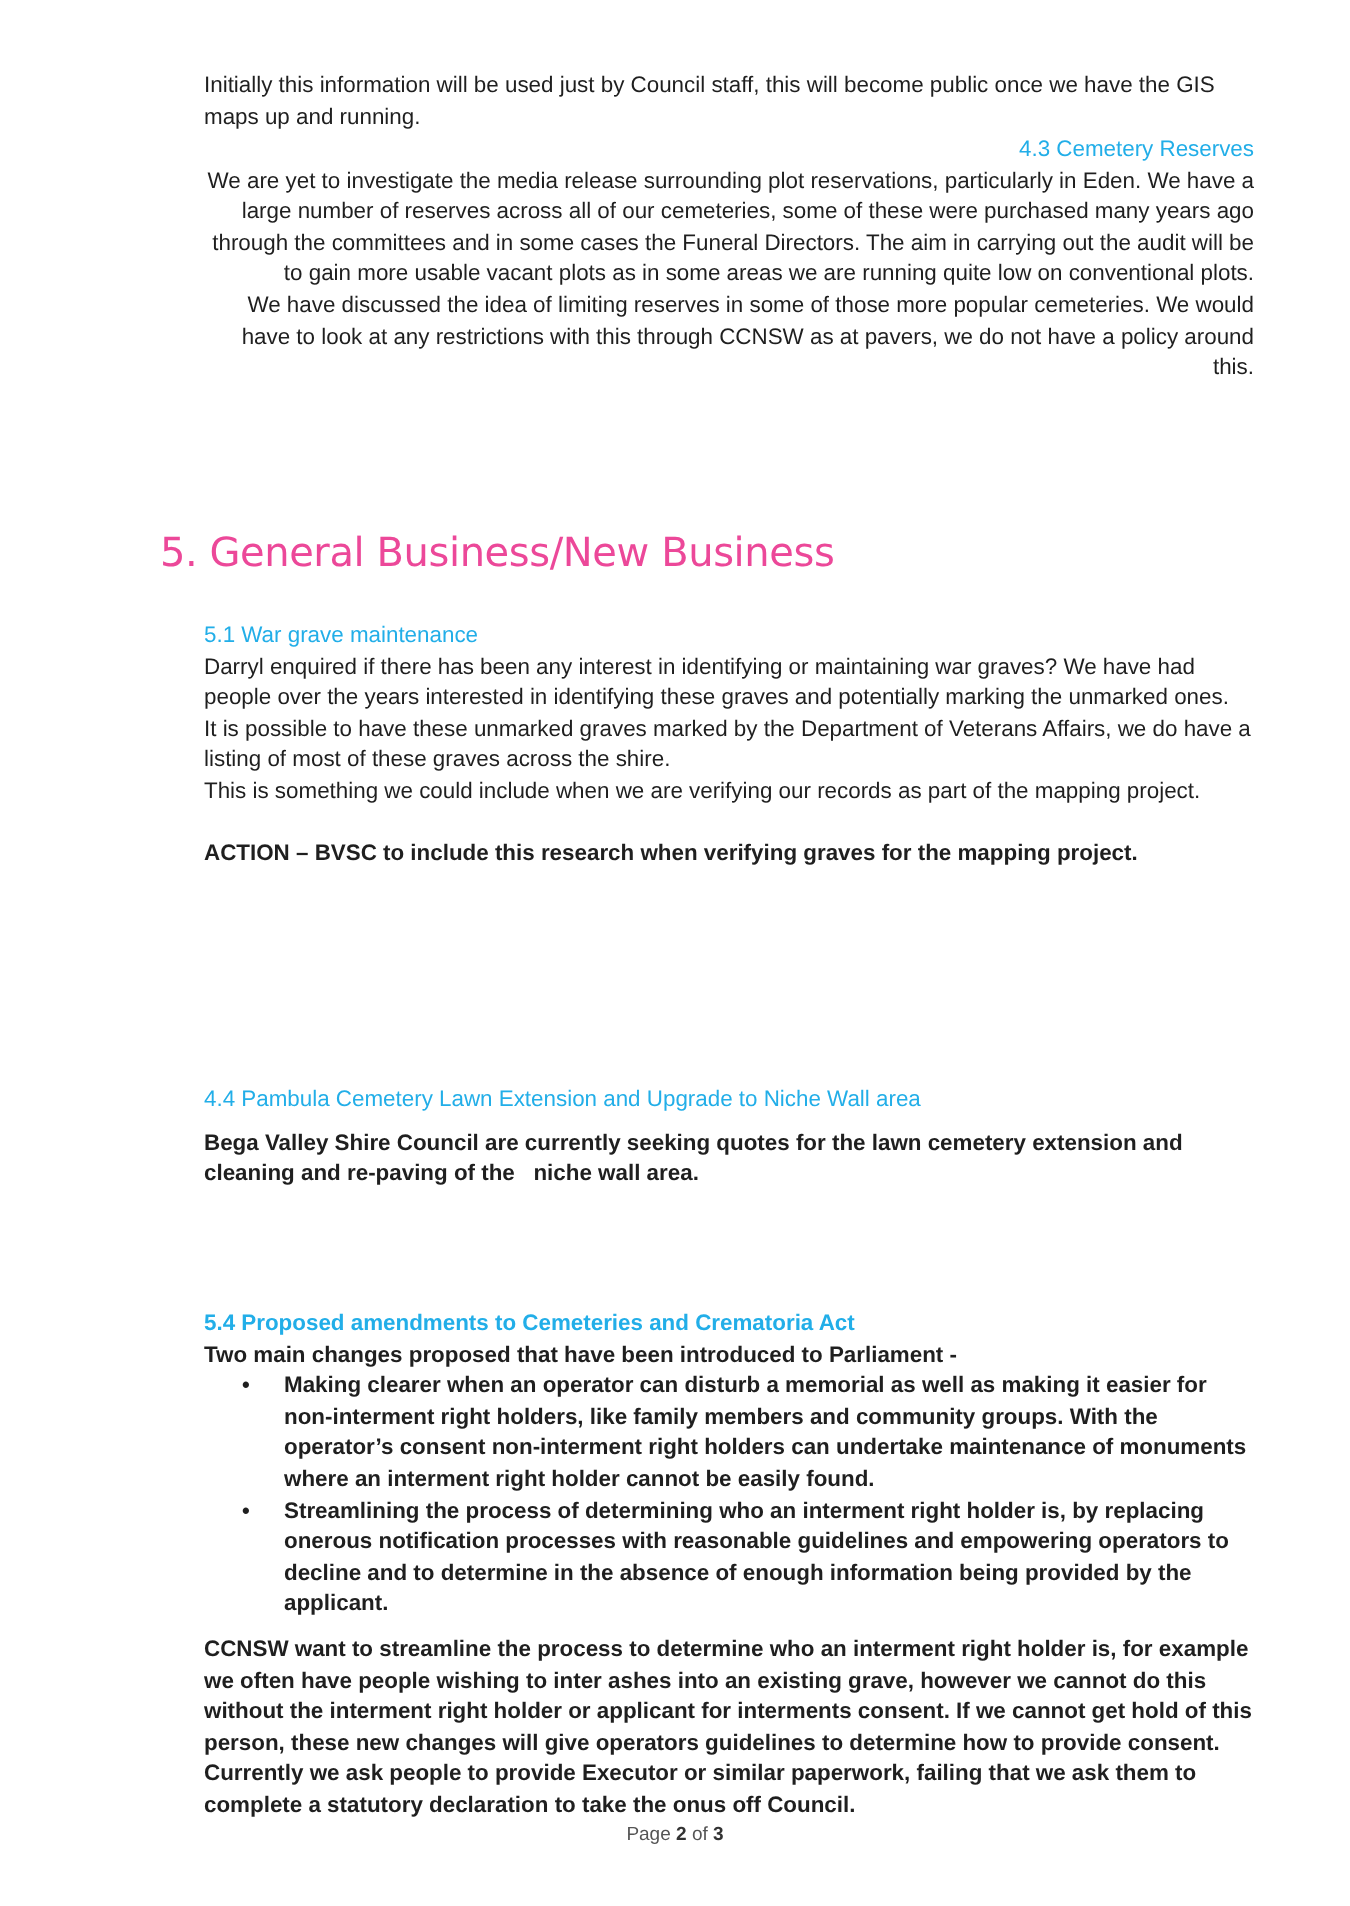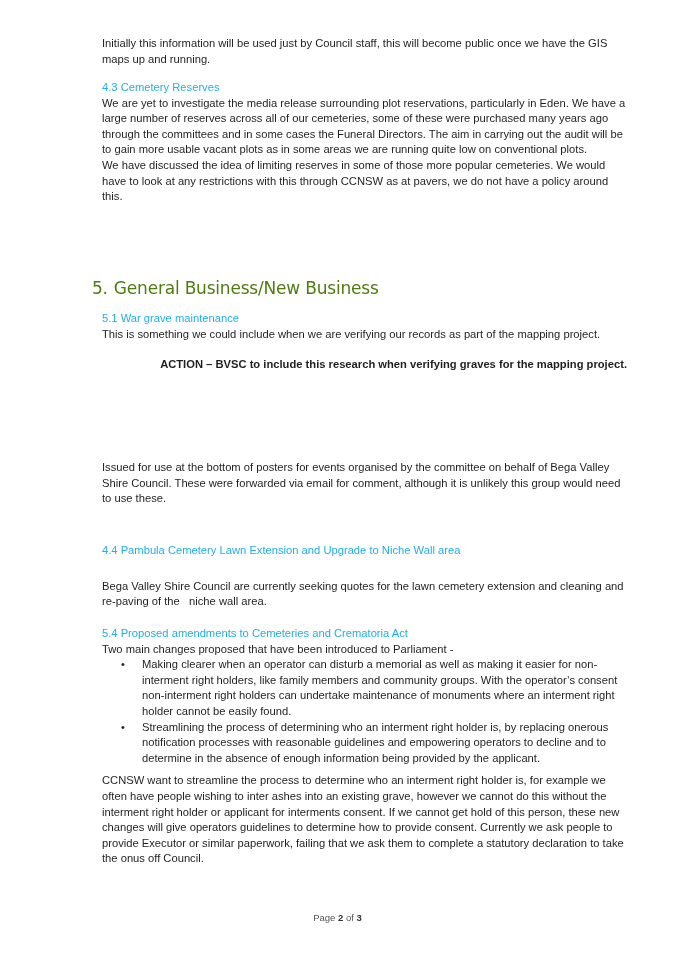--- a/index.html
+++ b/index.html
@@ -20,24 +20,24 @@
       font-family: "Liberation Sans", sans-serif;
       font-size: 11.2px;
       line-height: 15.6px;
       color: #22aee8;
       margin: 0;
     }
     .blk { position: absolute; left: 102px; width: 525px; }
     .section-heading {
       position: absolute; left: 80px; top: 265px;
       font-family: "DejaVu Sans", sans-serif;
-      font-size: 17px; line-height: 22px;
-      color: #4d7c0f;
+      font-size: 20px; line-height: 22px;
+      color: #ec4899;
       letter-spacing: -0.2px;
-      margin: 12px; font-weight: normal;
+      margin: 0; font-weight: normal;
     }
     .section-heading .num { margin-right: 6px; }
     .action { font-weight: bold; }
     ul.bullets { margin: 0; padding: 0; list-style: none; }
     ul.bullets li { position: relative; padding-left: 40px; }
     ul.bullets li .dot {
       position: absolute; left: 19px; top: 0;
       font-size: 11px;
     }
     .footer {
@@ -48,46 +48,47 @@
   </style>
 </head>
 <body>
 
 <div class="page">
 
   <div class="blk" style="top:36px;">
     <p class="body-text">Initially this information will be used just by Council staff, this will become public once we have the GIS maps up and running.</p>
   </div>
 
-  <div class="blk" style="top:80px;">
+  <div class="blk" style="top:68px;text-align:right;">
     <p class="sub-heading">4.3 Cemetery Reserves</p>
     <p class="body-text">We are yet to investigate the media release surrounding plot reservations, particularly in Eden. We have a large number of reserves across all of our cemeteries, some of these were purchased many years ago through the committees and in some cases the Funeral Directors. The aim in carrying out the audit will be to gain more usable vacant plots as in some areas we are running quite low on conventional plots.</p>
     <p class="body-text">We have discussed the idea of limiting reserves in some of those more popular cemeteries. We would have to look at any restrictions with this through CCNSW as at pavers, we do not have a policy around this.</p>
   </div>
 
   <h2 class="section-heading">
     <span class="num">5.</span><span>General Business/New Business</span>
   </h2>
 
   <div class="blk" style="top:311px;">
     <p class="sub-heading">5.1 War grave maintenance</p>
+    <p class="body-text">Darryl enquired if there has been any interest in identifying or maintaining war graves? We have had people over the years interested in identifying these graves and potentially marking the unmarked ones.</p>
+    <p class="body-text">It is possible to have these unmarked graves marked by the Department of Veterans Affairs, we do have a listing of most of these graves across the shire.</p>
     <p class="body-text">This is something we could include when we are verifying our records as part of the mapping project.</p>
-    <p class="body-text action" style="margin-top:15px;text-align:right;">ACTION – BVSC to include this research when verifying graves for the mapping project.</p>
+    <p class="body-text action" style="margin-top:15px;">ACTION – BVSC to include this research when verifying graves for the mapping project.</p>
   </div>
 
   <div class="blk" style="top:460px;">
-    <p class="body-text">Issued for use at the bottom of posters for events organised by the committee on behalf of Bega Valley Shire Council. These were forwarded via email for comment, although it is unlikely this group would need to use these.</p>
   </div>
 
   <div class="blk" style="top:543px;">
     <p class="sub-heading">4.4 Pambula Cemetery Lawn Extension and Upgrade to Niche Wall area</p>
-    <p class="body-text" style="margin-top: 20px; white-space: pre-wrap;">Bega Valley Shire Council are currently seeking quotes for the lawn cemetery extension and cleaning and re-paving of the   niche wall area.</p>
+    <p class="body-text" style="margin-top: 6px; white-space: pre-wrap; font-weight: bold;">Bega Valley Shire Council are currently seeking quotes for the lawn cemetery extension and cleaning and re-paving of the   niche wall area.</p>
   </div>
 
-  <div class="blk" style="top:626px;">
+  <div class="blk" style="top:655px;font-weight:bold;">
     <p class="sub-heading">5.4 Proposed amendments to Cemeteries and Crematoria Act</p>
     <p class="body-text">Two main changes proposed that have been introduced to Parliament -</p>
     <ul class="bullets body-text">
       <li>
         <span class="dot">•</span>
         <span>Making clearer when an operator can disturb a memorial as well as making it easier for non-interment right holders, like family members and community groups. With the operator’s consent non-interment right holders can undertake maintenance of monuments where an interment right holder cannot be easily found.</span>
       </li>
       <li>
         <span class="dot">•</span>
         <span>Streamlining the process of determining who an interment right holder is, by replacing onerous notification processes with reasonable guidelines and empowering operators to decline and to determine in the absence of enough information being provided by the applicant.</span>

